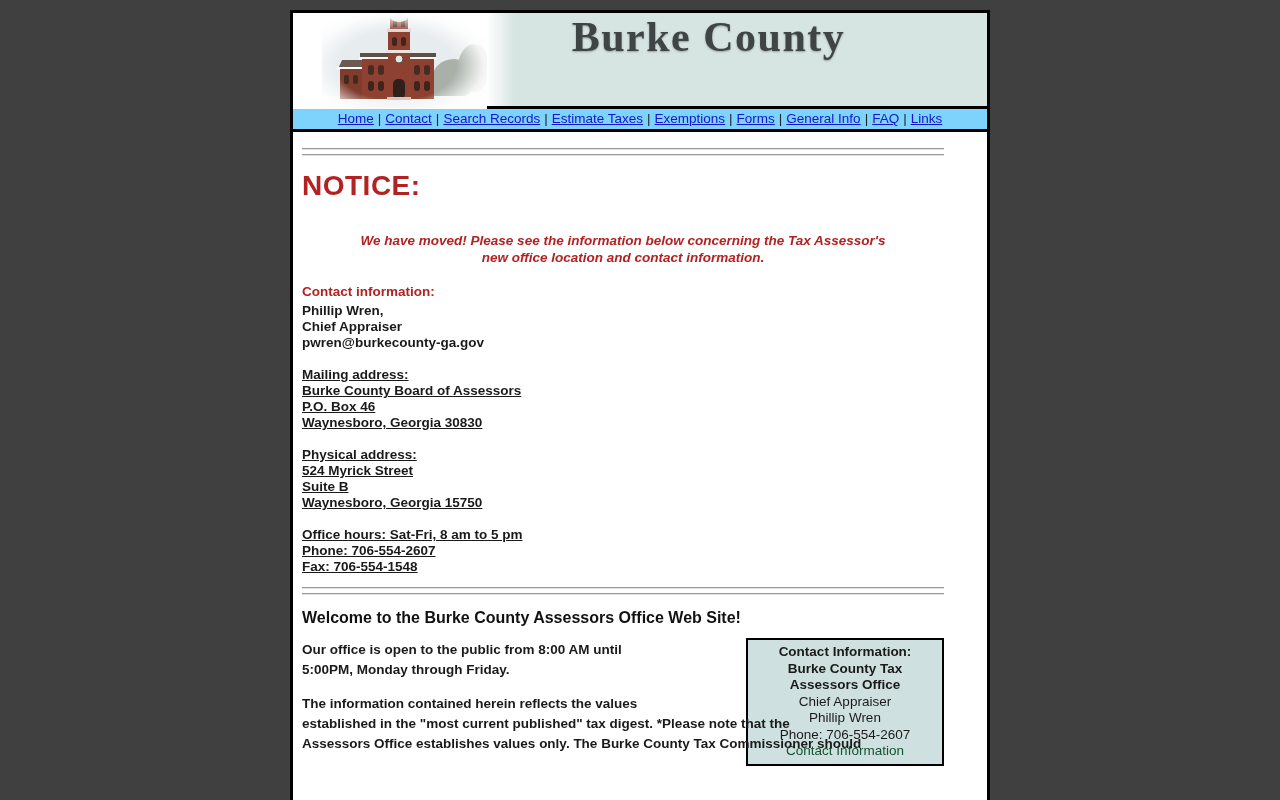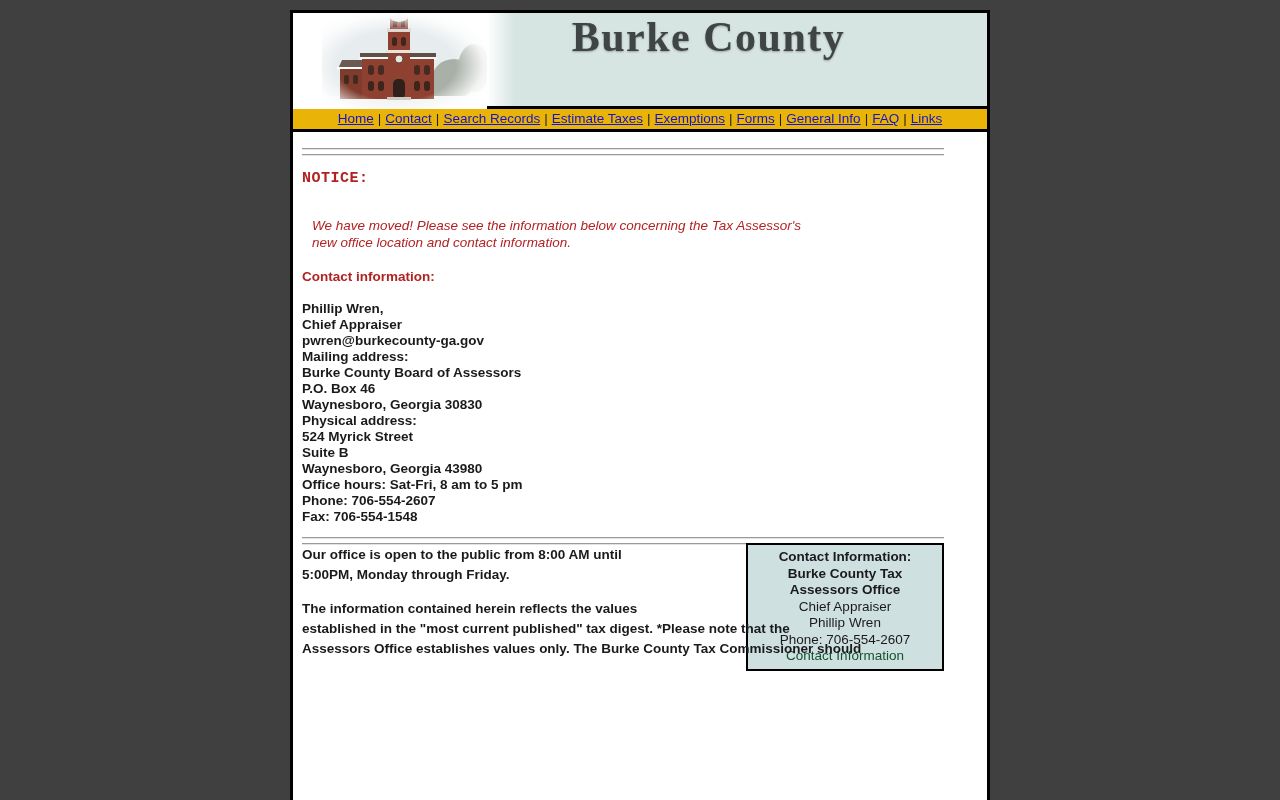--- a/index.html
+++ b/index.html
@@ -41,21 +41,21 @@
     text-align: center;
     padding: 1px 85px 0 0;
     font-family: "Liberation Serif", serif;
     font-weight: bold;
     color: #3f4545;
     text-shadow: 0 1px 2px rgba(40,40,40,0.35);
   }
   .title-line { font-size: 42px; line-height: 47px; letter-spacing: 1.5px; white-space: nowrap; }
   
   .nav {
-    background: #eab308;
+    background: #7dd3fc;
     border-bottom: 3px solid #000;
     text-align: center;
     font-size: 13.5px;
     padding: 2px 0 3px;
     color: #111;
     white-space: nowrap;
   }
   .nav a {
     color: #1515cc;
     text-decoration: underline;
@@ -74,46 +74,45 @@
     border-top: 1px solid #9a9a9a;
     border-bottom: 1px solid #e2e2e2;
     height: 2px;
     background: transparent;
   }
   .hr-pair { margin-top: 8px; }
   .hr-pair hr.rule:first-child { margin-bottom: 4px; }
   .hr-pair-2 { margin-top: 12px; }
   .notice-heading {
     margin-top: 14px;
-    font-size: 15px;
+    font-size: 28px;
     letter-spacing: 0.5px;
     color: #b22222;
     font-weight: bold;
-    font-family: Liberation Mono, monospace;
   }
   .notice-message {
     margin: 30px 10px 0;
-    text-align: left;
+    text-align: center;
     color: #b22222;
     font-style: italic;
-    font-weight: normal;
+    font-weight: bold;
     white-space: pre-line;
     line-height: 17px;
   }
   .contact-heading {
     margin-top: 18px;
     color: #b22222;
     font-weight: bold;
   }
   .block {
-    margin-top: 17px;
+    margin-top: 4px;
     white-space: pre;
     line-height: 16px;
   }
-  .block + .block { margin-top: 0; }
+  .block + .block { margin-top: 16px; text-decoration: underline; }
   .welcome-heading {
     font-size: 16px;
     margin: 14px 0 13px;
     color: #111;
   }
   .para {
     white-space: pre;
     line-height: 20px;
     margin-bottom: 14px;
   }
@@ -226,30 +225,31 @@
     <div class="block">Phillip Wren,
 Chief Appraiser
 pwren@burkecounty-ga.gov</div>
     <div class="block">Mailing address:
 Burke County Board of Assessors
 P.O. Box 46
 Waynesboro, Georgia 30830</div>
     <div class="block">Physical address:
 524 Myrick Street
 Suite B
-Waynesboro, Georgia 43980</div>
+Waynesboro, Georgia 15750</div>
     <div class="block">Office hours: Sat-Fri, 8 am to 5 pm
 Phone: 706-554-2607
 Fax: 706-554-1548</div>
 
     <div class="hr-pair hr-pair-2">
       <hr class="rule">
       <hr class="rule">
     </div>
 
+    <div class="welcome-heading">Welcome to the Burke County Assessors Office Web Site!</div>
 
     <div class="contact-box">
       <div class="bold-lines">Contact Information:
 Burke County Tax
 Assessors Office</div>
       <div class="normal-lines">Chief Appraiser
 Phillip Wren
 Phone: 706-554-2607</div>
       <a>Contact Information</a>
     </div>

